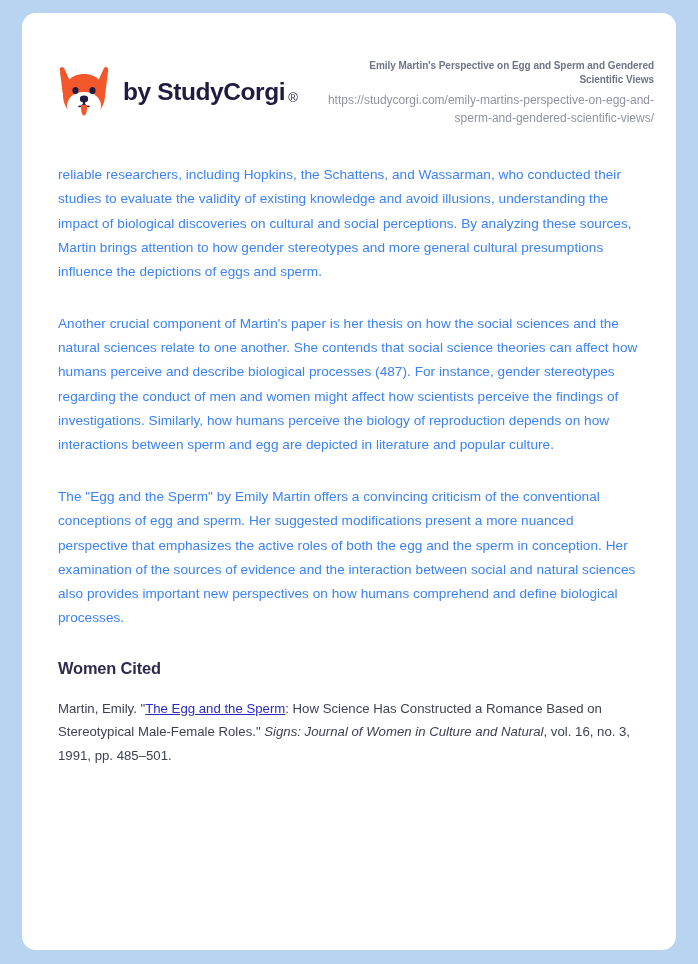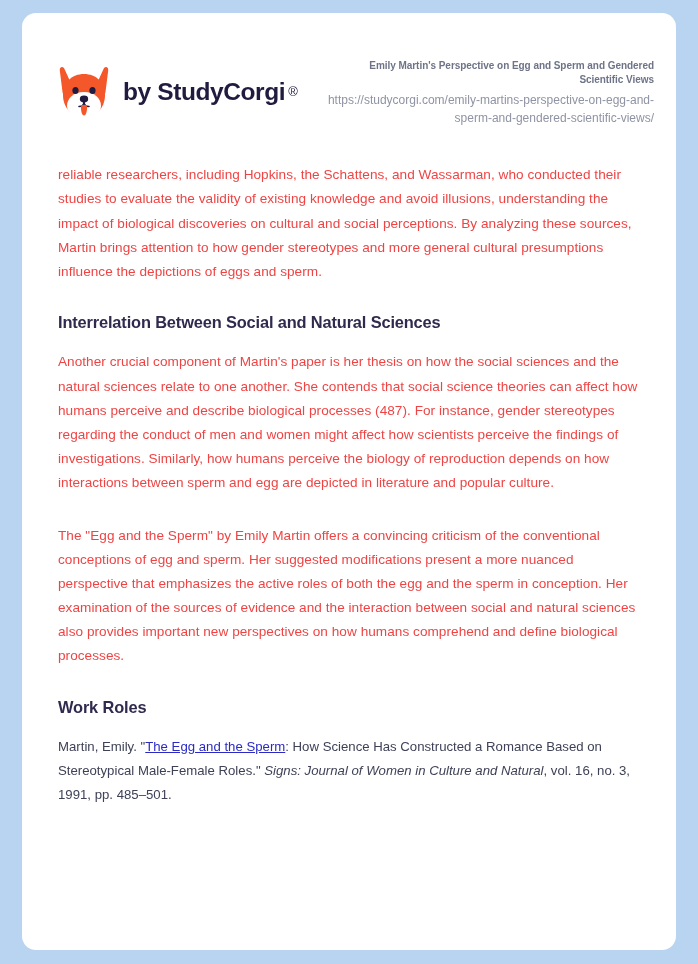--- a/index.html
+++ b/index.html
@@ -44,21 +44,21 @@
 
   .brand-logo {
     width: 52px;
     height: 54px;
     flex: 0 0 auto;
     display: block;
   }
 
   .brand-wordmark {
     display: flex;
-    align-items: center;
+    align-items: flex-end;
     margin-left: 13px;
   }
 
   .brand-text {
     font-size: 24.5px;
     font-weight: 700;
     color: #201b3f;
     letter-spacing: -0.4px;
     line-height: 1;
     white-space: nowrap;
@@ -100,21 +100,21 @@
 
   
   .doc-body {
     padding: 0 36px 0 36px;
     margin-top: 36px;
   }
 
   .para {
     font-size: 13.6px;
     line-height: 1.78;
-    color: #ef4444;
+    color: #3b82f6;
     margin: 0 0 28px 0;
     letter-spacing: 0.04px;
   }
 
   .para:last-child {
     margin-bottom: 0;
   }
 
   h2.section-heading {
     font-size: 16.4px;
@@ -180,22 +180,21 @@
     <div class="header-meta">
       <p class="header-title">Emily Martin's Perspective on Egg and Sperm and Gendered Scientific Views</p>
       <p class="header-url">https://studycorgi.com/emily-martins-perspective-on-egg-and-sperm-and-gendered-scientific-views/</p>
     </div>
   </div>
 
   <div class="doc-body">
 
     <p class="para">reliable researchers, including Hopkins, the Schattens, and Wassarman, who conducted their studies to evaluate the validity of existing knowledge and avoid illusions, understanding the impact of biological discoveries on cultural and social perceptions. By analyzing these sources, Martin brings attention to how gender stereotypes and more general cultural presumptions influence the depictions of eggs and sperm.</p>
 
-    <h2 class="section-heading">Interrelation Between Social and Natural Sciences</h2>
     <p class="para">Another crucial component of Martin's paper is her thesis on how the social sciences and the natural sciences relate to one another. She contends that social science theories can affect how humans perceive and describe biological processes (487). For instance, gender stereotypes regarding the conduct of men and women might affect how scientists perceive the findings of investigations. Similarly, how humans perceive the biology of reproduction depends on how interactions between sperm and egg are depicted in literature and popular culture.</p>
 
     <p class="para">The "Egg and the Sperm" by Emily Martin offers a convincing criticism of the conventional conceptions of egg and sperm. Her suggested modifications present a more nuanced perspective that emphasizes the active roles of both the egg and the sperm in conception. Her examination of the sources of evidence and the interaction between social and natural sciences also provides important new perspectives on how humans comprehend and define biological processes.</p>
 
-    <h2 class="section-heading">Work Roles</h2>
+    <h2 class="section-heading">Women Cited</h2>
     <p class="citation"><span>Martin, Emily. "</span><a class="doc-link" href="#">The Egg and the Sperm</a><span>: How Science Has Constructed a Romance Based on Stereotypical Male-Female Roles." </span><span class="italic">Signs: Journal of Women in Culture and Natural</span><span>, vol. 16, no. 3, 1991, pp. 485–501.</span></p>
 
   </div>
 </div>
 
 </body></html>

